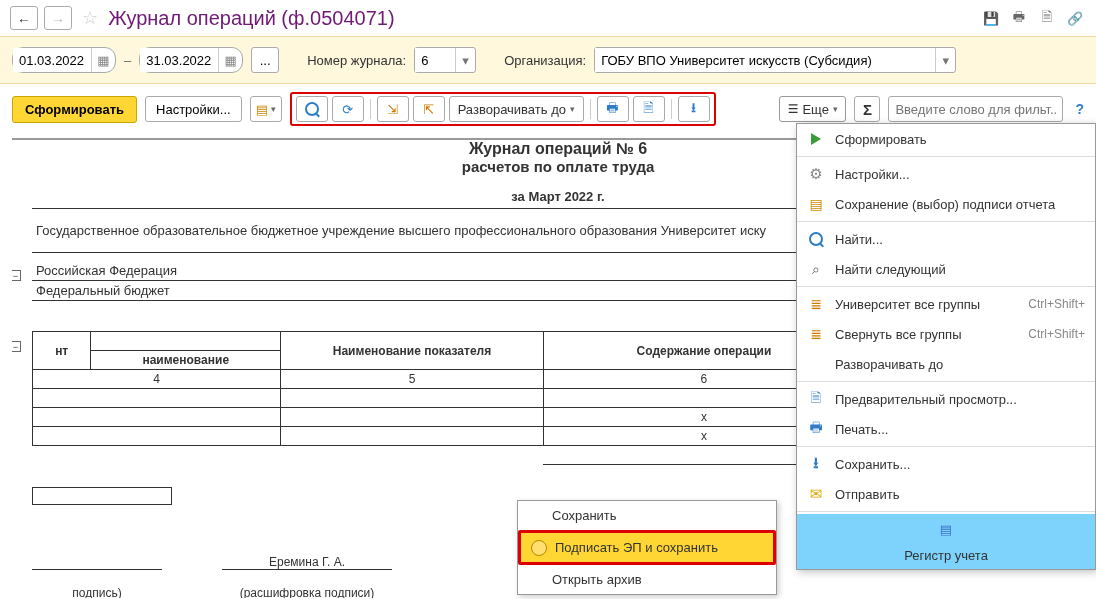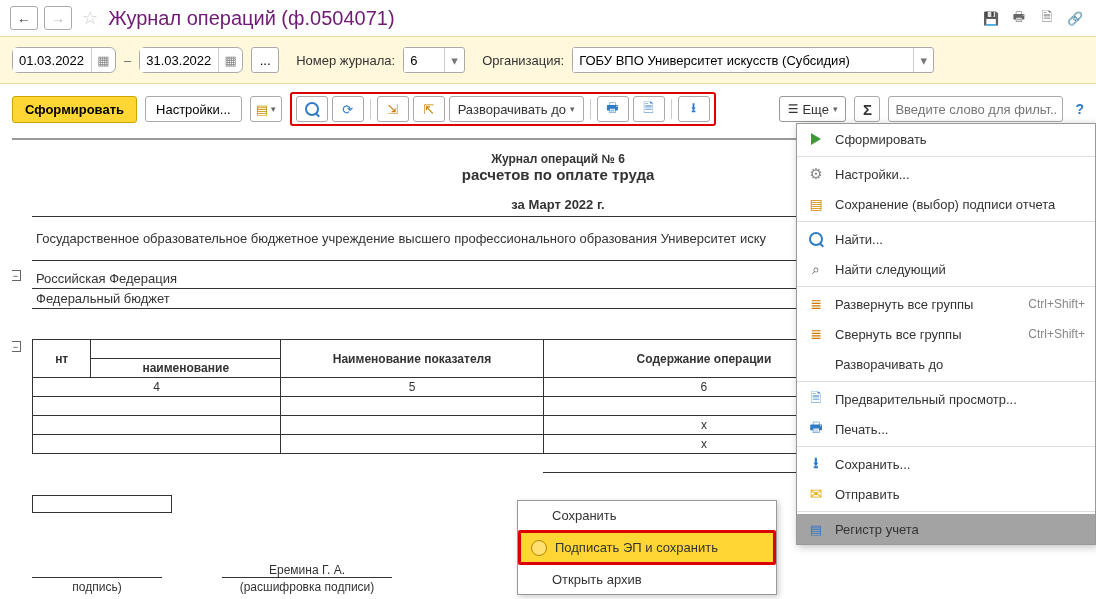--- a/index.html
+++ b/index.html
@@ -6,26 +6,26 @@
 body { font-family: Arial, sans-serif; font-size: 13px; color: #333; background: #fff; overflow: hidden; width: 1096px; height: 599px; position: relative; }
 
 .titlebar { display: flex; align-items: center; padding: 6px 10px; gap: 6px; }
 .nav-btn { width: 28px; height: 24px; border: 1px solid #aaa; background: #fff; border-radius: 3px; display: flex; align-items: center; justify-content: center; cursor: pointer; font-size: 14px; }
 .star { color: #ccc; font-size: 18px; margin: 0 4px; }
 .title-text { font-size: 20px; color: #701a75; }
 .title-right { margin-left: auto; display: flex; gap: 6px; }
 .icon-btn-sm { width: 22px; height: 22px; display: flex; align-items: center; justify-content: center; cursor: pointer; color: #666; }
 
 .filter-bar { background: #fff8dc; border-top: 1px solid #e8dca0; border-bottom: 1px solid #e8dca0; padding: 10px 12px; display: flex; align-items: center; gap: 8px; }
-.date-field { display: flex; border: 1px solid #aaa; border-radius: 6px; background: #fff; height: 26px; }
+.date-field { display: flex; border: 1px solid #aaa; border-radius: 11px; background: #fff; height: 26px; }
 .date-field input { border: none; padding: 0 6px; width: 78px; font-size: 13px; outline: none; }
 .date-field .cal { width: 24px; display: flex; align-items: center; justify-content: center; border-left: 1px solid #ccc; color: #888; }
 .dash { color: #666; }
 .dots-btn { width: 28px; height: 26px; border: 1px solid #aaa; background: #fff; border-radius: 3px; cursor: pointer; }
-.label { color: #333; margin-left: 9px; }
+.label { color: #333; margin-left: 20px; }
 .journal-num { display: flex; border: 1px solid #aaa; border-radius: 3px; background: #fff; height: 26px; }
 .journal-num input { border: none; width: 40px; padding: 0 6px; font-size: 13px; outline: none; }
 .journal-num .dd { width: 20px; border-left: 1px solid #ccc; display: flex; align-items: center; justify-content: center; color: #777; }
 .org-field { display: flex; border: 1px solid #aaa; border-radius: 3px; background: #fff; height: 26px; }
 .org-field input { border: none; width: 340px; padding: 0 6px; font-size: 13px; outline: none; }
 .org-field .dd { width: 20px; border-left: 1px solid #ccc; display: flex; align-items: center; justify-content: center; color: #777; }
 
 .toolbar { display: flex; align-items: center; padding: 8px 12px; gap: 8px; position: relative; }
 .btn-primary { background: #ffd633; border: 1px solid #c9a600; border-radius: 3px; padding: 5px 12px; font-weight: bold; cursor: pointer; font-size: 13px; }
 .btn-flat { background: #fff; border: 1px solid #aaa; border-radius: 3px; padding: 4px 10px; cursor: pointer; font-size: 13px; height: 26px; }
@@ -39,43 +39,43 @@
 .btn-more .duo { font-size: 12px; }
 .btn-more::after { content: "▾"; font-size: 9px; color: #666; }
 .sigma { width: 26px; height: 26px; border: 1px solid #aaa; border-radius: 3px; display: flex; align-items: center; justify-content: center; font-size: 15px; font-weight: bold; cursor: pointer; }
 .search-box { border: 1px solid #aaa; border-radius: 3px; height: 26px; padding: 0 6px; font-size: 13px; color: #aaa; width: 175px; }
 .help { color: #2e7cc7; font-weight: bold; cursor: pointer; font-size: 14px; margin-left: 4px; }
 
 .report-area { position: relative; margin: 4px 12px 0 12px; border-top: 2px solid #999; height: 460px; overflow: hidden; }
 .tree-controls { position: absolute; left: -2px; top: 130px; display: flex; flex-direction: column; gap: 60px; }
 .tree-box { width: 11px; height: 11px; border: 1px solid #666; font-size: 9px; display: flex; align-items: center; justify-content: center; background: #fff; cursor: pointer; }
 .report-content { margin-left: 20px; position: relative; }
-.rpt-title { text-align: center; font-weight: bold; font-size: 12px; margin-top: 12px; }
+.rpt-title { text-align: center; font-weight: bold; font-size: 16px; margin-top: 0; }
 .rpt-sub { text-align: center; font-weight: bold; font-size: 15px; }
 .rpt-period { text-align: center; font-weight: bold; font-size: 13px; margin-top: 14px; }
 .rpt-org { border-top: 1px solid #333; border-bottom: 1px solid #333; padding: 14px 4px; margin-top: 4px; font-size: 13px; }
 .rpt-line { border-bottom: 1px solid #333; padding: 2px 4px; font-size: 13px; }
 
 .rpt-table { border-collapse: collapse; width: 100%; margin-top: 30px; font-size: 12px; }
 .rpt-table th, .rpt-table td { border: 1px solid #333; padding: 2px 6px; text-align: center; }
 .rpt-table .right { text-align: right; }
 
 .sig-row { display: flex; margin-top: 50px; font-size: 12px; }
 .sig-col { text-align: center; }
-.sig-label { border-top: 1px solid #333; padding-top: 2px; }
+.sig-label { border-top: 1px solid #333; padding-top: 16px; }
 
 .context-menu { position: absolute; left: 517px; top: 500px; width: 260px; background: #fff; border: 1px solid #999; box-shadow: 2px 2px 6px rgba(0,0,0,0.2); z-index: 50; }
 .context-item { padding: 7px 14px 7px 34px; font-size: 13px; cursor: pointer; position: relative; }
 .context-item.highlight { background: #ffd633; }
 .context-item .ci-icon { position: absolute; left: 10px; top: 7px; width: 16px; height: 16px; }
 .context-wrap { border: 3px solid #d00; border-radius: 2px; }
 
 .dropdown { position: absolute; right: 0; top: 123px; width: 300px; background: #fff; border: 1px solid #999; box-shadow: 2px 2px 8px rgba(0,0,0,0.25); z-index: 40; }
 .dd-item { display: flex; align-items: center; padding: 6px 10px; font-size: 13px; cursor: pointer; gap: 10px; }
-.dd-item.active { background: #a3a3a3; }
+.dd-item.active { background: #7dd3fc; flex-direction: column; }
 .dd-icon { width: 18px; height: 18px; display: flex; align-items: center; justify-content: center; font-size: 14px; flex-shrink: 0; position: relative; }
 .dd-text { flex: 1; }
 .dd-shortcut { color: #888; font-size: 12px; }
 .dd-sep { height: 1px; background: #ddd; margin: 2px 0; }
 
 .phone-label { position: absolute; right: 30px; top: 528px; font-size: 12px; text-align: center; width: 170px; border-top: 1px solid #333; padding-top: 2px; }
 
 
 .i-search::before { content: ""; display: block; width: 10px; height: 10px; border: 2px solid #2e7cc7; border-radius: 50%; position: relative; }
 .i-search::after { content: ""; display: block; width: 5px; height: 2px; background: #2e7cc7; position: absolute; transform: rotate(45deg); margin-left: 10px; margin-top: -2px; }
@@ -304,21 +304,21 @@
       </span>
       <span class="dd-text">Найти...</span>
     </div>
   <div class="dd-item">
       <span class="dd-icon" style="color:#666">⌕</span>
       <span class="dd-text">Найти следующий</span>
     </div>
   <div class="dd-sep"></div>
   <div class="dd-item">
       <span class="dd-icon i-expand"></span>
-      <span class="dd-text">Развернуть все группы</span>
+      <span class="dd-text">Университет все группы</span>
       <span class="dd-shortcut">Ctrl+Shift+</span>
     </div>
   <div class="dd-item">
       <span class="dd-icon i-collapse"></span>
       <span class="dd-text">Свернуть все группы</span>
       <span class="dd-shortcut">Ctrl+Shift+</span>
     </div>
   <div class="dd-item">
       <span class="dd-icon"></span>
       <span class="dd-text">Разворачивать до</span>

